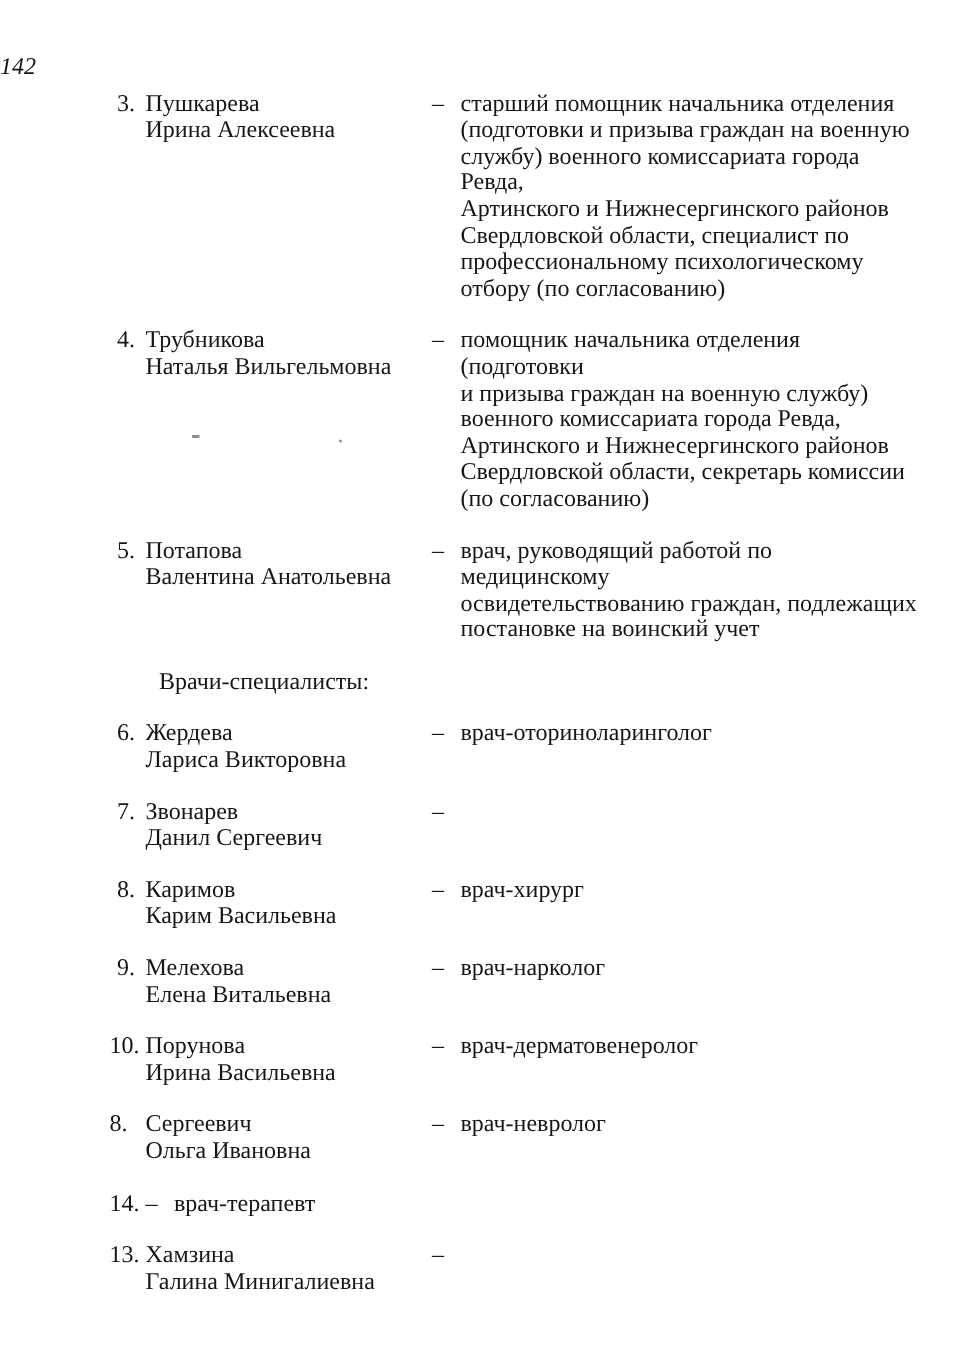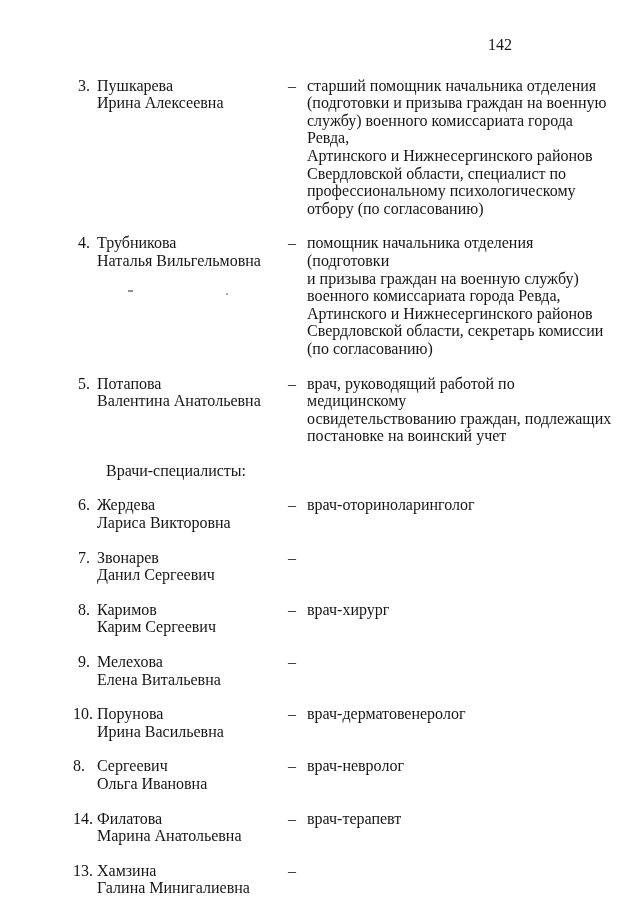--- a/index.html
+++ b/index.html
@@ -15,22 +15,23 @@
     box-sizing: border-box;
     padding-top: 36px;
     overflow: hidden;
     font-family: "Liberation Serif", "DejaVu Serif", serif;
     font-size: 16px;
     line-height: 17.6px;
     color: #161616;
   }
   .pagenum {
     width: 512px;
-    text-align: right;
-    margin-bottom: 23px;
+    text-align: left;
+    margin-bottom: 7px;
+    font-style: italic;
   }
   .content {
     margin-left: 73px;
     width: 542px;
   }
   .entry {
     display: flex;
     align-items: flex-start;
     margin-bottom: 17px;
   }
@@ -120,52 +121,51 @@
     <div class="entry">
       <span class="num sd">7.</span>
       <span class="name">Звонарев
 Данил Сергеевич</span>
       <span class="dash">–</span>
     </div>
 
     <div class="entry">
       <span class="num sd">8.</span>
       <span class="name">Каримов
-Карим Сергеевич</span>
+Карим Васильевна</span>
       <span class="dash">–</span>
       <span class="role">врач-хирург</span>
     </div>
 
     <div class="entry">
       <span class="num sd">9.</span>
       <span class="name">Мелехова
 Елена Витальевна</span>
       <span class="dash">–</span>
+      <span class="role">врач-нарколог</span>
     </div>
 
     <div class="entry">
       <span class="num">10.</span>
       <span class="name">Порунова
 Ирина Васильевна</span>
       <span class="dash">–</span>
       <span class="role">врач-дерматовенеролог</span>
     </div>
 
     <div class="entry">
       <span class="num">8.</span>
       <span class="name">Сергеевич
 Ольга Ивановна</span>
       <span class="dash">–</span>
       <span class="role">врач-невролог</span>
     </div>
 
     <div class="entry">
       <span class="num">14.</span>
-      <span class="name">Филатова
-Марина Анатольевна</span>
       <span class="dash">–</span>
       <span class="role">врач-терапевт</span>
     </div>
 
     <div class="entry">
       <span class="num">13.</span>
       <span class="name">Хамзина
 Галина Минигалиевна</span>
       <span class="dash">–</span>
     </div>

